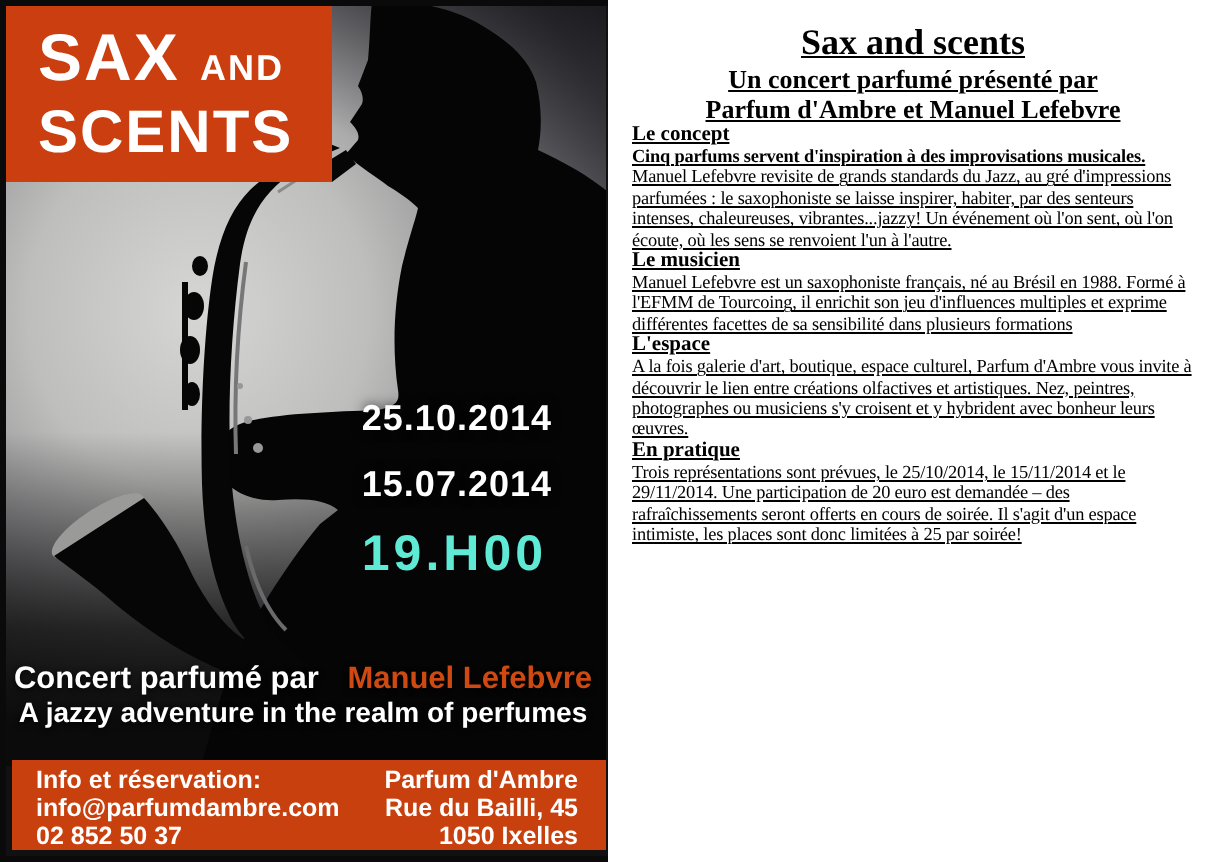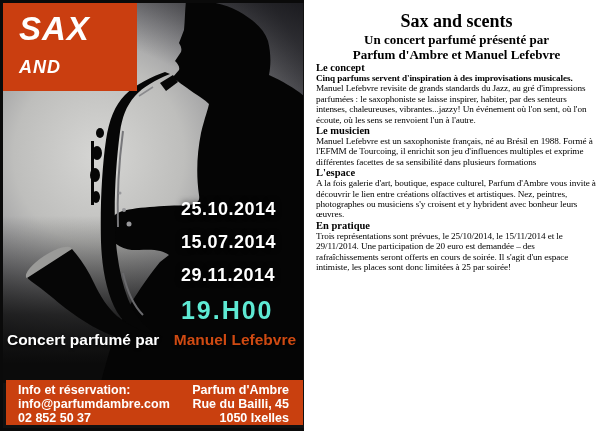--- a/index.html
+++ b/index.html
@@ -11,22 +11,22 @@
           border-left:3px solid #0a0a0a;border-top:3px solid #0a0a0a;border-bottom:3px solid #0a0a0a;
           box-sizing:border-box;}
   #photo{position:absolute;left:0;top:0;width:300px;height:380px;
      background:
        linear-gradient(205deg, rgba(18,18,22,0.85) 0%, rgba(18,18,22,0) 24%),
        linear-gradient(to bottom, rgba(8,8,8,0) 56%, rgba(8,8,8,0.78) 82%, #0b0b0b 95%),
        radial-gradient(ellipse 75% 62% at 32% 40%, #d6d6d4 0%, #bebebc 38%, #97979a 62%, #6b6b6f 84%, #4f4f54 100%);
      overflow:hidden;}
   #photo svg{position:absolute;left:0;top:0;}
 
-  .banner{position:absolute;left:0;top:0;width:134px;height:88px;background:#ca3e10;
-          color:#fff;padding:9px 0 16px 16px;box-sizing:border-box;z-index:5;line-height:1;font-style:italic;}
+  .banner{position:absolute;left:0;top:0;width:163px;height:88px;background:#ca3e10;
+          color:#fff;padding:9px 0 16px 16px;box-sizing:border-box;z-index:5;line-height:1;}
   .banner .l1{font-size:33px;font-weight:bold;letter-spacing:1px;}
   .banner .l1 .small{font-size:18px;letter-spacing:1px;}
   .banner .l2{font-size:30px;font-weight:bold;letter-spacing:1px;margin-top:7px;}
 
   .dates{position:absolute;right:28px;top:190px;text-align:left;z-index:4;}
   .dates .d{color:#fff;font-size:18px;font-weight:bold;letter-spacing:0.5px;line-height:33px;
             text-shadow:0 0 6px rgba(0,0,0,0.8);}
   .dates .t{color:#5eead4;font-size:25px;font-weight:bold;letter-spacing:2px;line-height:34px;margin-top:1px;}
 
   .taglines{position:absolute;left:0;right:4px;top:329px;text-align:center;z-index:4;
@@ -36,21 +36,21 @@
   .taglines .en{font-size:14px;line-height:16px;}
 
   .pfooter{position:absolute;left:3px;right:1px;bottom:3px;height:45px;background:#c9400f;z-index:6;
            display:flex;justify-content:space-between;padding:3px 14px 0 12px;box-sizing:border-box;
            color:#fff;font-weight:bold;font-size:12.5px;line-height:14px;align-items:flex-end;}
   .pfooter .right{text-align:right;}
 
   
   #article{position:absolute;left:304px;top:0;width:304px;height:431px;background:#fff;
            box-sizing:border-box;padding:8px 11px 12px 12px;color:#000;
-           font-family:"Liberation Serif",serif;}
+           font-family:"Liberation Serif",serif;text-decoration:underline;}
   #article .title{font-size:18px;font-weight:bold;text-align:center;line-height:22px;margin-top:2px;}
   #article .sub{font-size:13px;font-weight:bold;text-align:center;line-height:15px;}
   #article h3{font-size:10.5px;font-weight:bold;margin:0;padding:0;}
   #article p, #article .bullets{font-size:9.2px;line-height:10.4px;letter-spacing:-0.1px;margin:0;}
   #article .lead{font-weight:bold;display:block;}
   .mt-h1{margin-top:21px;}  
   .mt-p{margin-top:10px;}   
   .mt-h{margin-top:12px;}   
   .mt-b{margin-top:7px;}    
   .mt-hl{margin-top:27px;}  
@@ -105,31 +105,32 @@
         <circle cx="126" cy="221" r="2.5" fill="#98989b"></circle>
         <circle cx="117" cy="190" r="1.5" fill="#98989b"></circle>
       </svg>
     </div>
 
     <div class="banner">
       <div class="l1">
         <span>SAX</span>
         <span class="small">AND</span>
       </div>
+      <div class="l2">SCENTS</div>
     </div>
 
     <div class="dates">
       <div class="d">25.10.2014</div>
       <div class="d">15.07.2014</div>
-      <div class="d">29.11.2014</div>
       <div class="t">19.H00</div>
     </div>
 
     <div class="taglines">
       <div class="fr"><span>Concert parfumé par </span><span class="name">Manuel Lefebvre</span></div>
+      <div class="en">A jazzy adventure in the realm of perfumes</div>
     </div>
 
     <div class="pfooter">
       <div class="left">
         <div>Info et réservation:</div>
         <div>info@parfumdambre.com</div>
         <div>02 852 50 37</div>
       </div>
       <div class="right">
         <div>Parfum d'Ambre</div>

